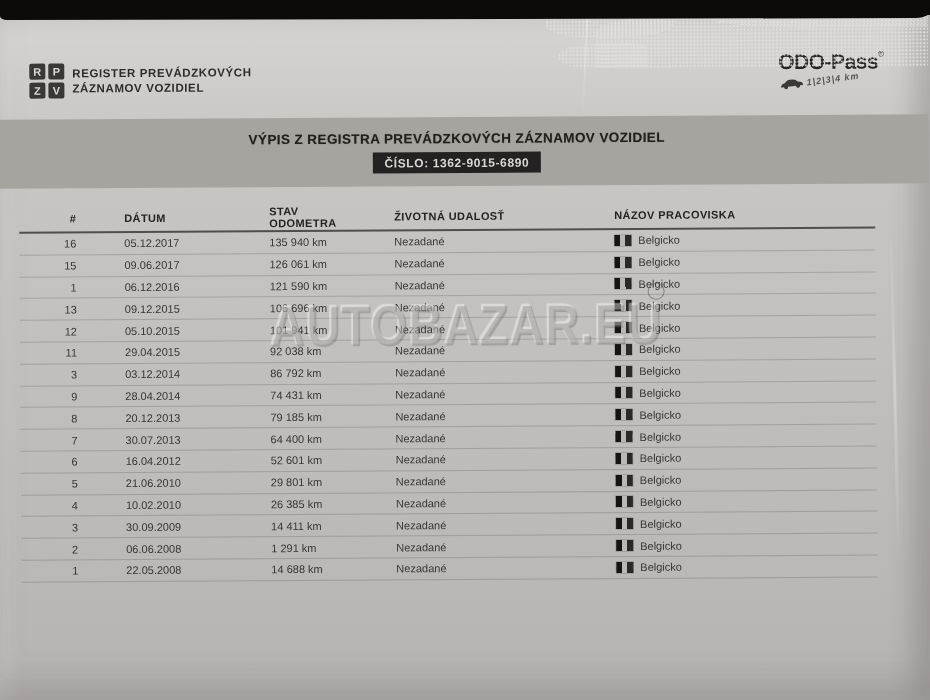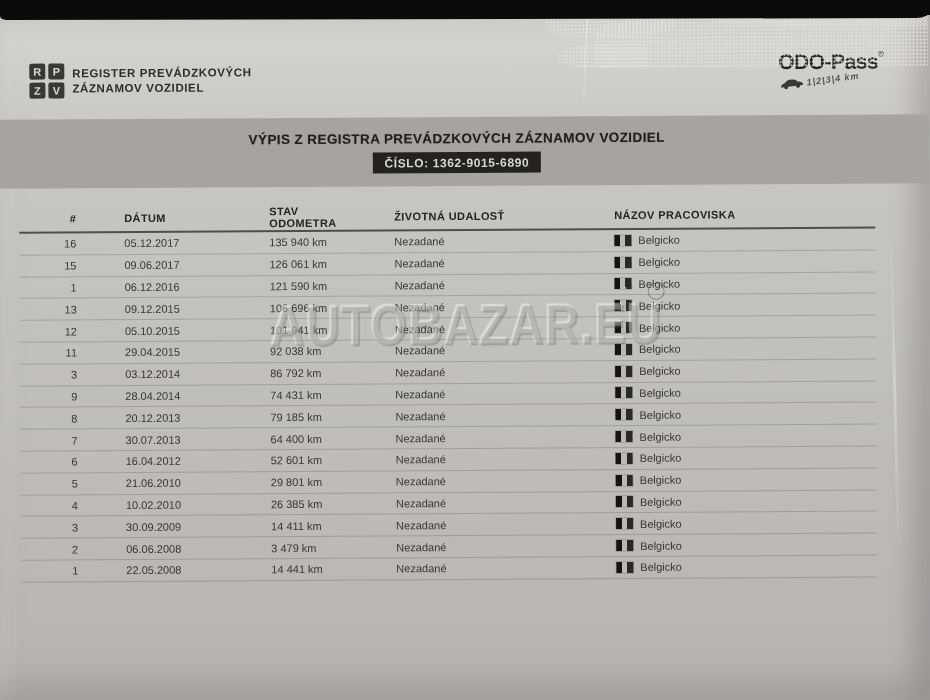--- a/index.html
+++ b/index.html
@@ -257,31 +257,31 @@
           <span class="c3">14 411 km</span>
           <span class="c4">Nezadané</span>
           <span class="c5">
             <i class="flag"></i>
             <span>Belgicko</span>
           </span>
         </div>
       <div class="tr">
           <span class="c1">2</span>
           <span class="c2">06.06.2008</span>
-          <span class="c3">3 479 km</span>
+          <span class="c3">1 291 km</span>
           <span class="c4">Nezadané</span>
           <span class="c5">
             <i class="flag"></i>
             <span>Belgicko</span>
           </span>
         </div>
       <div class="tr">
           <span class="c1">1</span>
           <span class="c2">22.05.2008</span>
-          <span class="c3">14 441 km</span>
+          <span class="c3">14 688 km</span>
           <span class="c4">Nezadané</span>
           <span class="c5">
             <i class="flag"></i>
             <span>Belgicko</span>
           </span>
         </div>
     </div>
 
     <div class="watermark">AUTOBAZAR.EU</div>
     <div class="wm-circle"></div>

